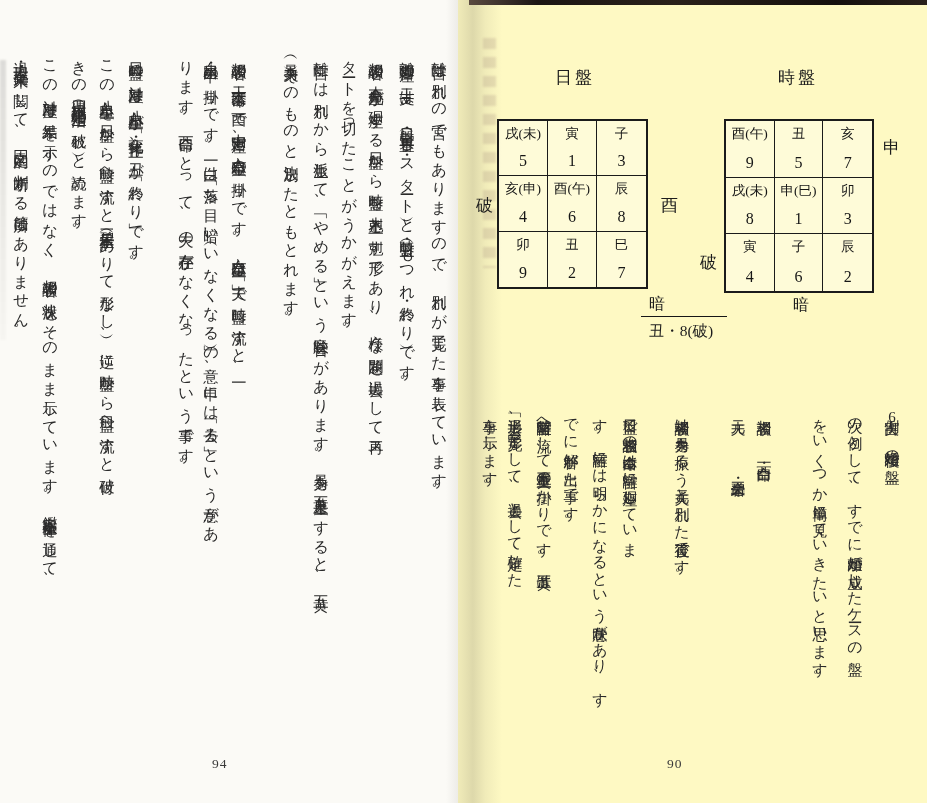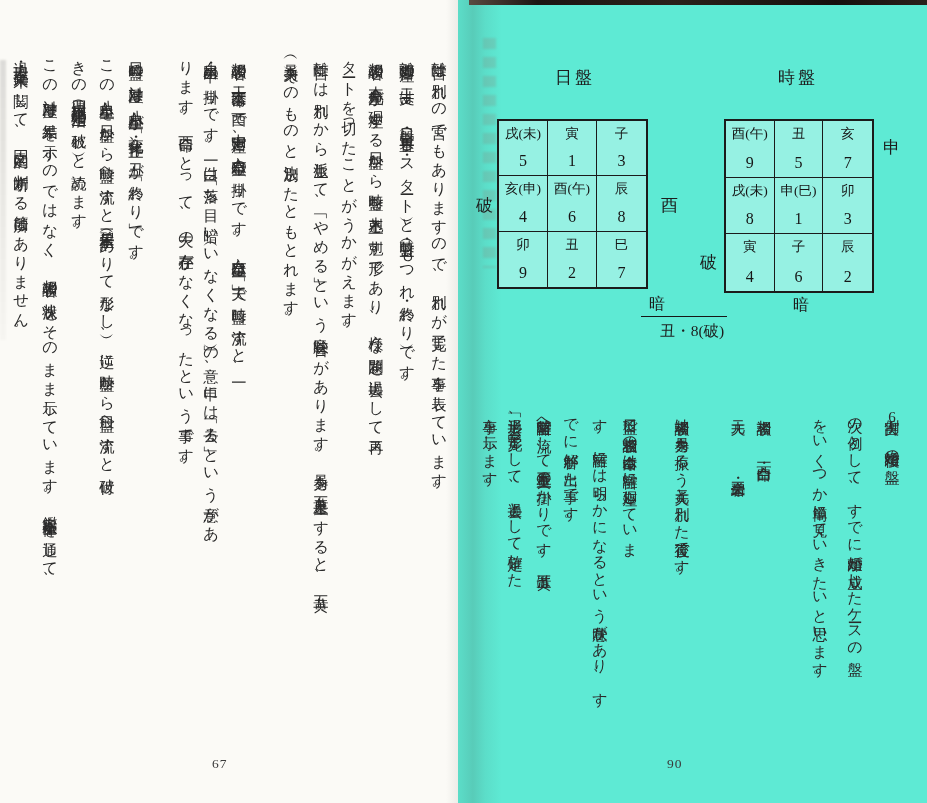--- a/index.html
+++ b/index.html
@@ -4,21 +4,21 @@
 <style>
   html,body{margin:0;padding:0;background:#e9e7e2;}
   .canvas{
     position:relative;width:927px;height:803px;overflow:hidden;
     background:#fbfaf7;
     font-family:"Liberation Serif","DejaVu Serif",serif;
     color:#262626;
   }
   .page{position:absolute;top:0;height:803px;}
   .page-left{left:0;width:458px;background:#fbfaf6;}
-  .page-right{left:458px;width:469px;background:#5eead4;}
+  .page-right{left:458px;width:469px;background:#fef9c3;}
   
   .gutter-shadow{
     position:absolute;left:446px;top:0;width:56px;height:803px;pointer-events:none;
     background:linear-gradient(90deg,rgba(60,55,50,0) 0%,rgba(60,55,50,0.10) 30%,rgba(60,55,50,0.17) 48%,rgba(60,55,50,0.07) 70%,rgba(60,55,50,0) 100%);
   }
   .top-strip{
     position:absolute;left:469px;top:0;width:458px;height:5px;
     background:linear-gradient(90deg,#5a4a40 0%,#1c1613 15%,#2a211a 45%,#15100d 80%,#2a211b 100%);
   }
   .edge-streak{
@@ -75,21 +75,21 @@
     <div class="vcol lp" style="left:282px">（暴力夫）そのものと決別したともとれます。</div>
     <div class="vcol lp" style="left:230px">相談者の十二支本命は酉で中宮廻座、六白金星の掛りです。六白金星は「夫」で時盤に流すと、一</div>
     <div class="vcol lp" style="left:202px">白水星・申の掛りです。一白は「落ち目、暗い（いなくなる）」の意、申には「去る」という意があ</div>
     <div class="vcol lp" style="left:177px">ります。酉命にとって、夫の存在がなくなったという事です。</div>
     <div class="vcol lp" style="left:127px">日時盤の対冲星は八白土星が「変化・停止」、丑が「終わり」です。</div>
     <div class="vcol lp" style="left:98px">この八白土星を日盤から時盤へ流すと三碧木星（声ありて形なし）、逆に時盤から日盤へ流すと破付</div>
     <div class="vcol lp" style="left:70px">きの四緑木星（結婚生活の破れ）と読めます。</div>
     <div class="vcol lp" style="left:41px">この対冲星は結果を示すのではなく、相談者の状況をそのまま示しています。鑑定盤全体を通して、</div>
     <div class="vcol lp" style="left:12px">過去・現在・未来に関して、固定的に判断する箇所はありません。</div>
 
-    <div class="page-num" style="left:212px">67</div>
+    <div class="page-num" style="left:212px">94</div>
   </div>
 
   <div class="page page-right">
     <div class="ink-bleed"></div>
 
     <div class="chart-title" style="left:97px;top:66px">日盤</div>
     <div class="chart-title" style="left:320px;top:66px">時盤</div>
 
     <div class="kgrid" style="left:39px;top:119px;width:147px;height:166px">
       <div class="kcell">
@@ -128,21 +128,21 @@
           <span class="zodiac">巳</span>
           <span class="num">7</span>
         </div>
     </div>
 
     <div class="klabel" style="left:18px;top:194px">破</div>
     <div class="klabel" style="left:203px;top:194px">酉</div>
 
     <div class="ann-text" style="left:191px;top:294px;font-size:16px">暗</div>
     <div class="ann-line" style="left:183px;top:316px;width:86px"></div>
-    <div class="ann-text" style="left:188px;top:321px;width:92px;text-align:center">丑・8(破)</div>
+    <div class="ann-text" style="left:177px;top:321px;width:92px;text-align:center">丑・8(破)</div>
 
     <div class="kgrid" style="left:266px;top:119px;width:146px;height:170px">
       <div class="kcell">
           <span class="zodiac">酉(午)</span>
           <span class="num">9</span>
         </div>
       <div class="kcell">
           <span class="zodiac">丑</span>
           <span class="num">5</span>
         </div>

